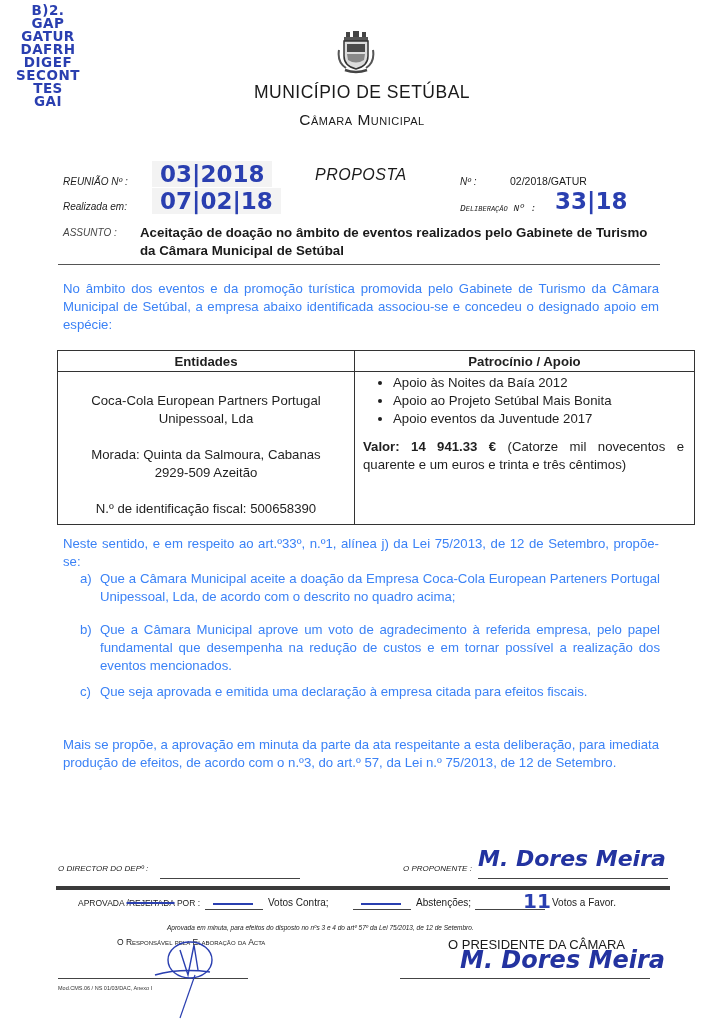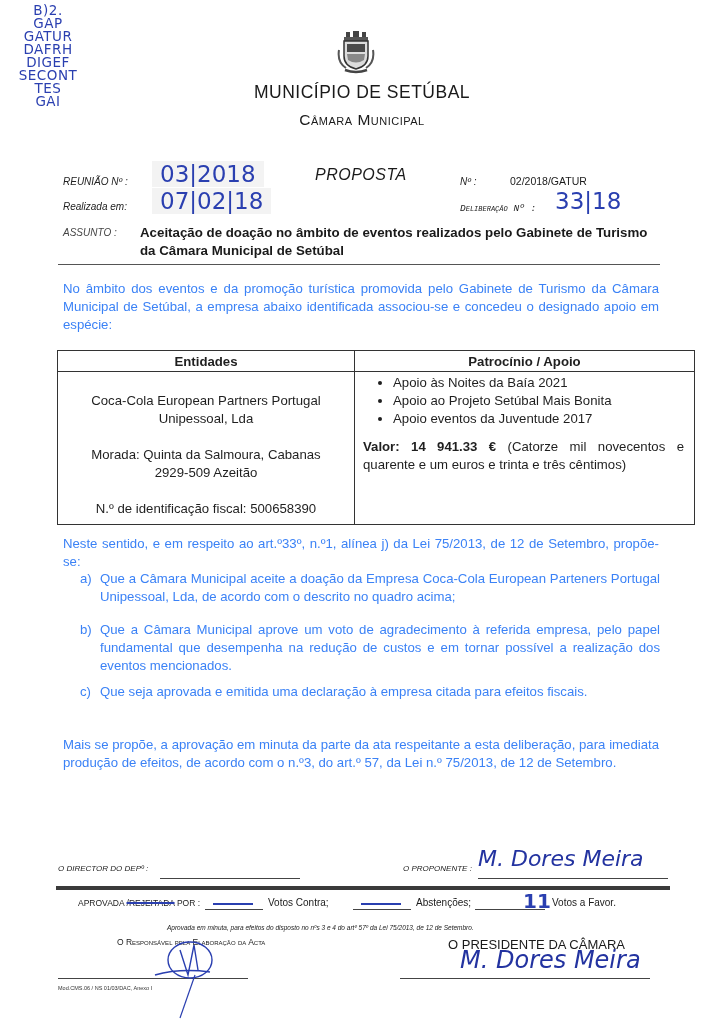--- a/index.html
+++ b/index.html
@@ -1,19 +1,19 @@
 <!DOCTYPE html>
 <html><head>
 <meta charset="utf-8">
 <style>
   html, body { margin:0; padding:0; }
   body { width:724px; height:1024px; background:#ffffff; position:relative; overflow:hidden;
          font-family:"Liberation Sans", sans-serif; color:#1a1a1a; }
   .abs { position:absolute; }
-  .hand { font-family:"DejaVu Sans", sans-serif; color:#2a3fb0; font-weight:normal; }
+  .hand { font-family:"DejaVu Sans", sans-serif; color:#2a3fb0; font-weight:bold; }
   .margin-note { left:8px; top:4px; width:80px; font-size:13.5px; line-height:13px; letter-spacing:0.5px; text-align:center; }
   .margin-note div { white-space:nowrap; }
   .crest { left:336px; top:30px; width:40px; height:44px; }
   .title1 { left:0; width:724px; top:82px; text-align:center; font-size:17.5px; letter-spacing:0.5px; }
   .title2 { left:0; width:724px; top:111px; text-align:center; font-size:15.5px; font-variant:small-caps; letter-spacing:0.5px; }
   .lbl-it { font-style:italic; font-size:10px; color:#222; }
   .sc-it { font-style:italic; font-size:9.5px; font-variant:small-caps; color:#222; }
   .body-text { font-size:13.2px; line-height:18px; text-align:justify; color:#3b82f6; }
   table.t { border-collapse:collapse; font-size:13.2px; color:#1f1f1f; }
   table.t td, table.t th { border:1.5px solid #333; }
@@ -89,21 +89,21 @@
       <div>Coca-Cola European Partners Portugal</div>
       <div>Unipessoal, Lda</div>
       <div style="height:18px;"></div>
       <div>Morada: Quinta da Salmoura, Cabanas</div>
       <div>2929-509 Azeitão</div>
       <div style="height:18px;"></div>
       <div>N.º de identificação fiscal: 500658390</div>
     </td>
     <td style="vertical-align:top; padding:2px 10px 4px 8px; line-height:18px;">
       <ul style="margin:0; padding-left:30px;">
-        <li>Apoio às Noites da Baía 2021</li>
+        <li>Apoio às Noites da Baía 2012</li>
         <li>Apoio ao Projeto Setúbal Mais Bonita</li>
         <li>Apoio eventos da Juventude 2017</li>
       </ul>
       <div style="height:10px;"></div>
       <div style="text-align:justify;">
         <b>Valor: 14 941.33 €</b>
         <span>(Catorze mil novecentos e quarente e um euros e trinta e três cêntimos)</span>
       </div>
     </td>
   </tr>

